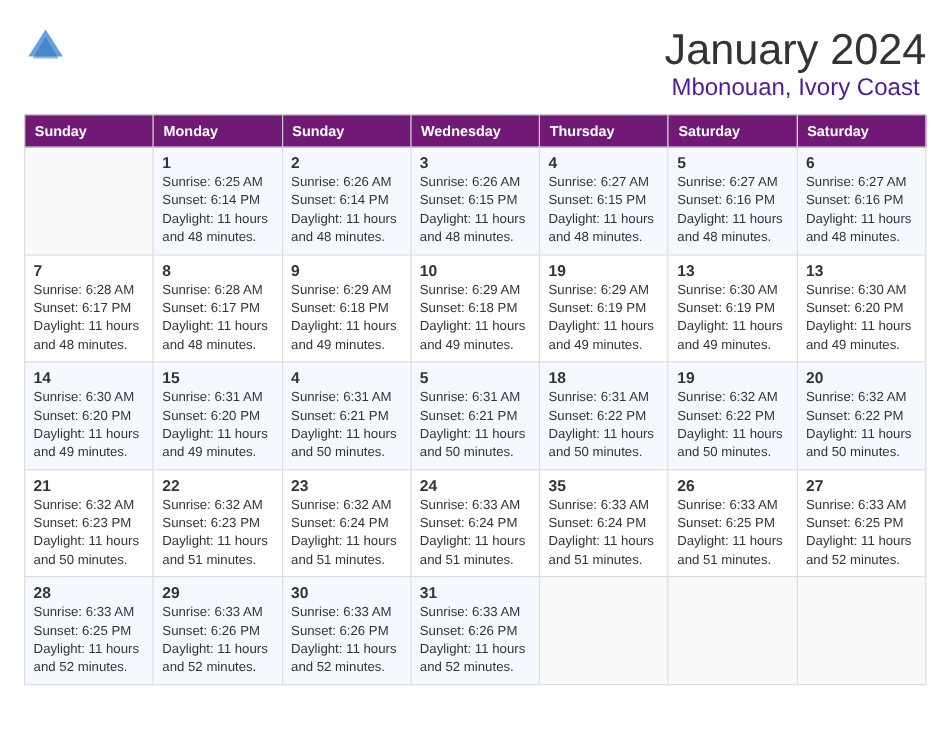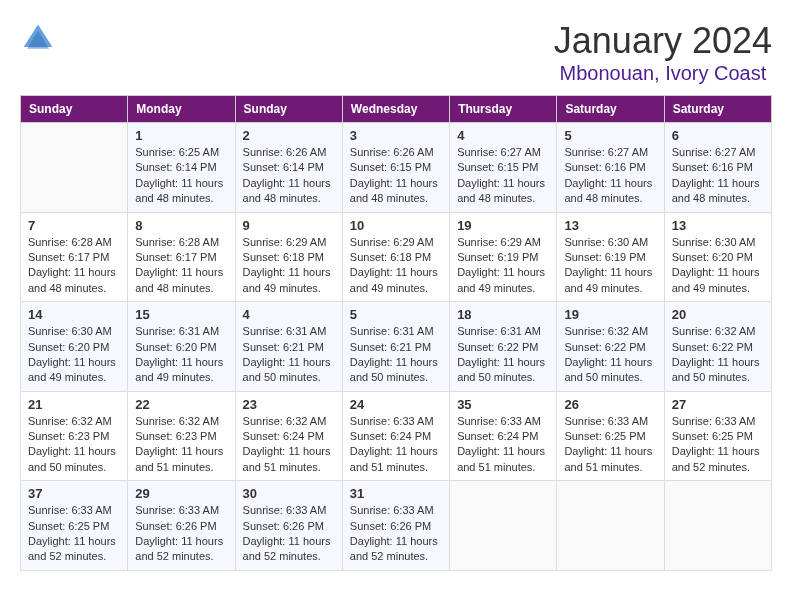--- a/index.html
+++ b/index.html
@@ -285,21 +285,21 @@
       </td>
         <td>
         <div class="day-number">27</div>
         <div class="day-info">
           Sunrise: 6:33 AM<br>Sunset: 6:25 PM<br>Daylight: 11 hours and 52 minutes.
         </div>
       </td>
       </tr>
       <tr>
         <td>
-        <div class="day-number">37</div>
+        <div class="day-number">28</div>
         <div class="day-info">
           Sunrise: 6:33 AM<br>Sunset: 6:25 PM<br>Daylight: 11 hours and 52 minutes.
         </div>
       </td>
         <td>
         <div class="day-number">29</div>
         <div class="day-info">
           Sunrise: 6:33 AM<br>Sunset: 6:26 PM<br>Daylight: 11 hours and 52 minutes.
         </div>
       </td>

